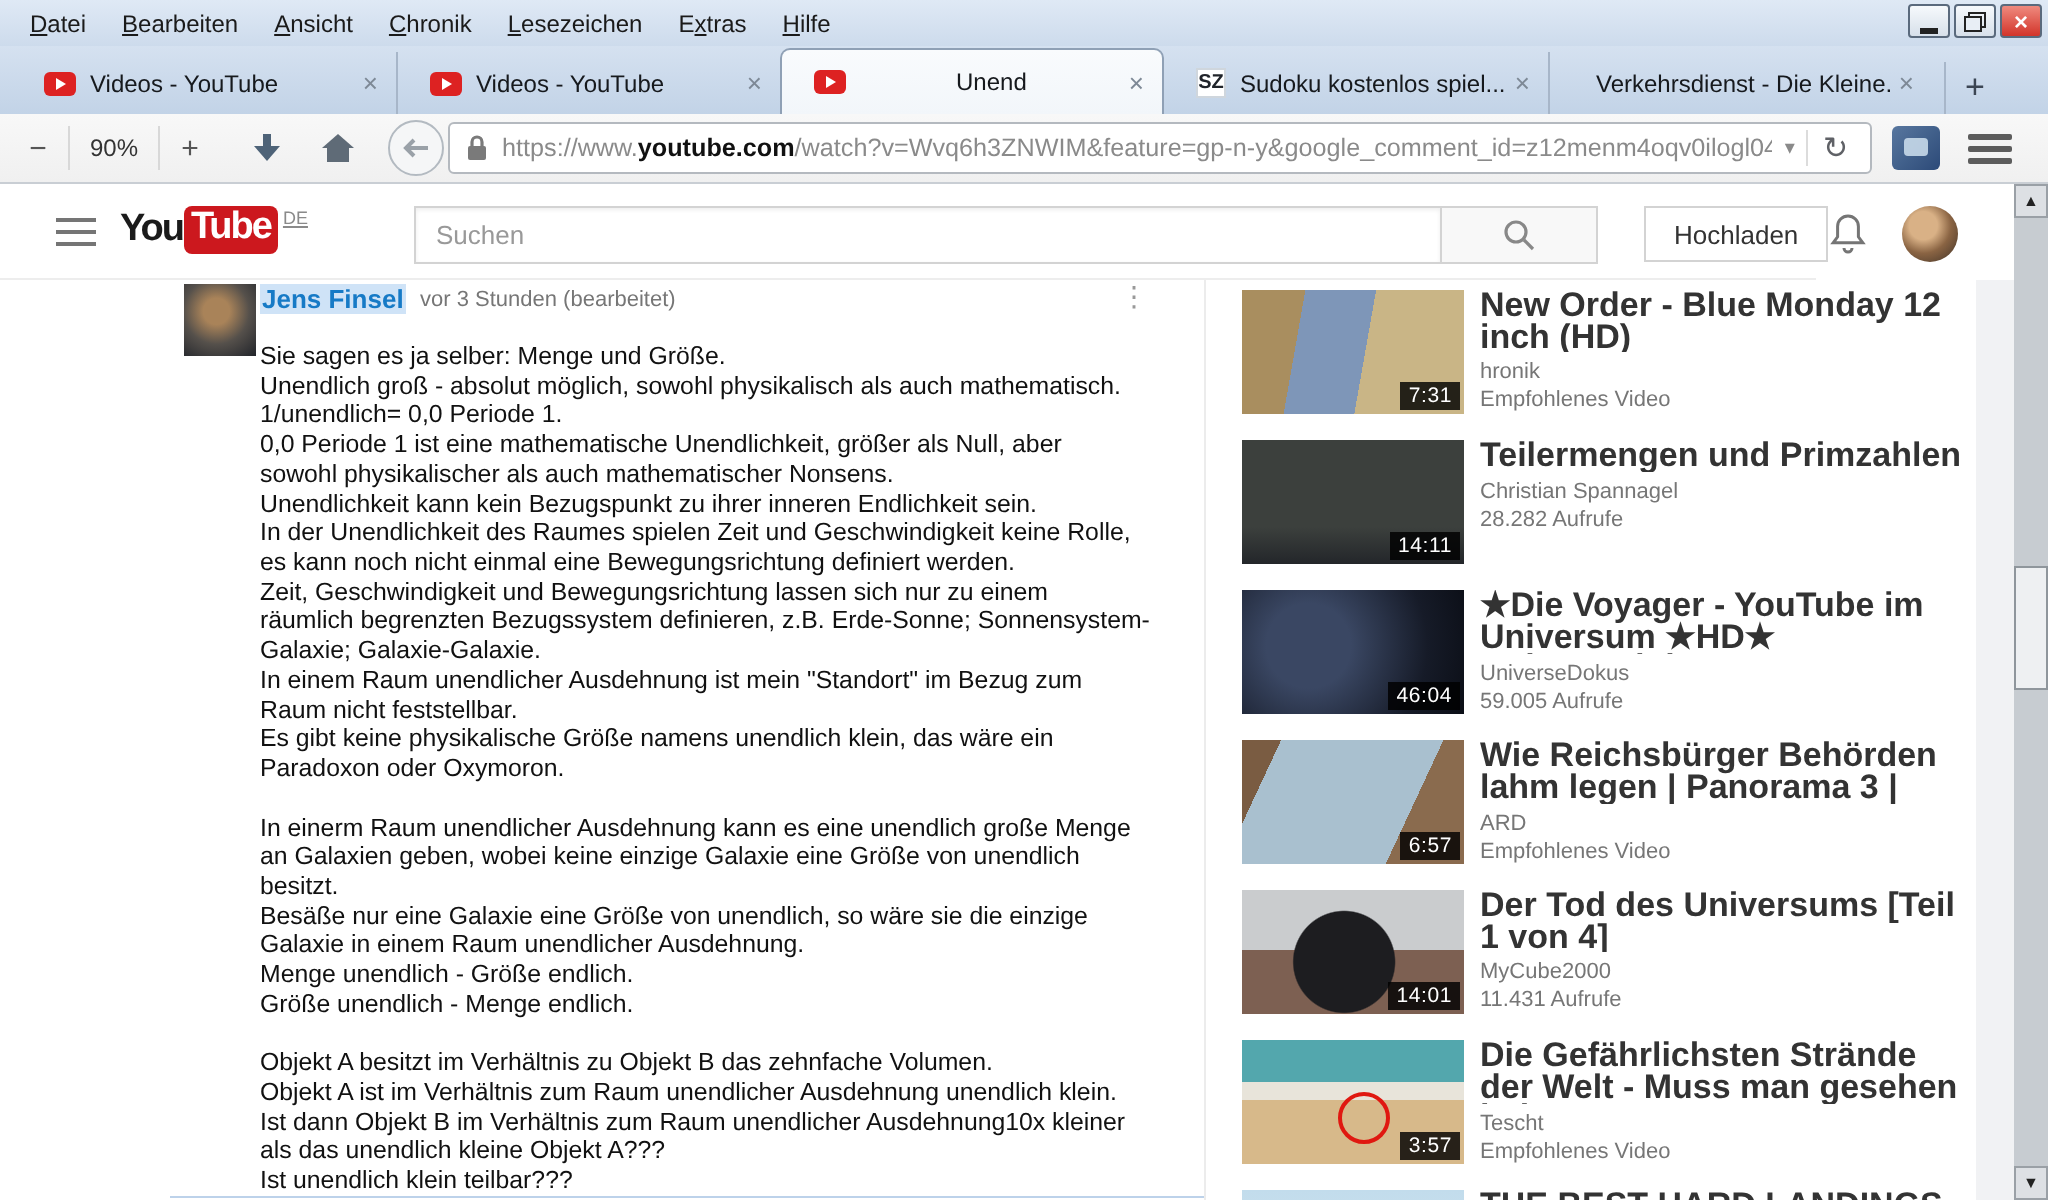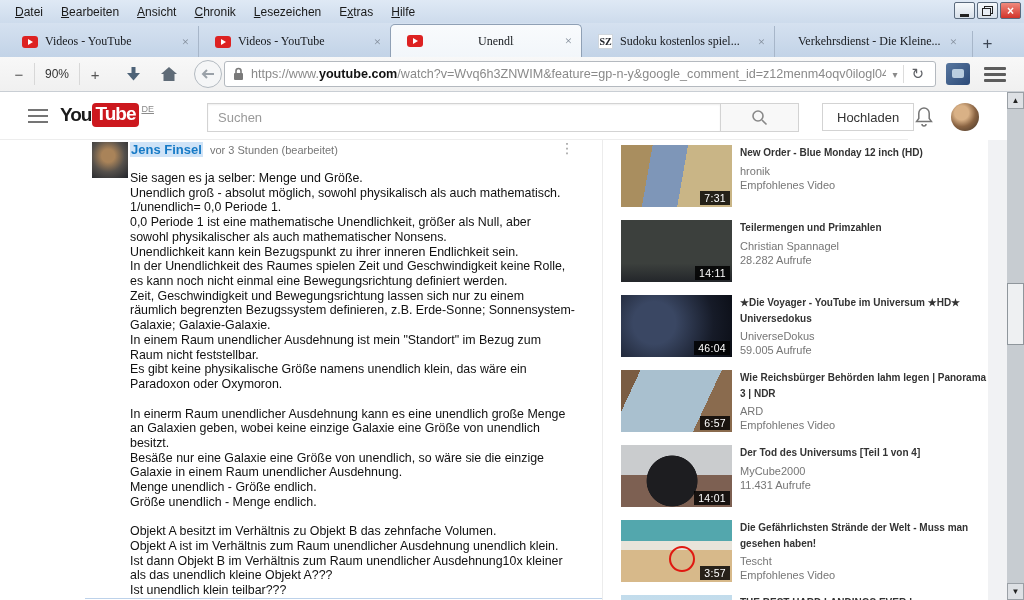--- a/index.html
+++ b/index.html
@@ -18,21 +18,21 @@
   .win-btn.close { background:linear-gradient(#ef8a7e,#d2342a); color:#fff; font-weight:bold; font-size:12px; line-height:1; }
   .glyph-min { width:9px; height:3px; background:#222; margin-top:9px; }
   .glyph-rest { position:relative; width:11px; height:10px; }
   .glyph-rest::before { content:""; position:absolute; right:0; top:0; width:7px; height:6px; border:1px solid #222; }
   .glyph-rest::after { content:""; position:absolute; left:0; bottom:0; width:7px; height:6px; border:1px solid #222; background:#e8eef5; }
 
   
   .tabbar { position:absolute; left:0; top:23px; width:1024px; height:34px;
     background:linear-gradient(#d5e1f0,#c2d3e7); display:flex; align-items:flex-end; padding-left:6px; }
   .tab { position:relative; height:31px; width:192px; display:flex; align-items:center;
-    padding:0 6px 0 16px; font-size:12px; color:#16191d;font-family:Liberation Serif, serif; }
+    padding:0 6px 0 16px; font-size:12px; color:#16191d; }
   .tab + .tab { border-left:1px solid #a7b6c9; }
   .tab.active { background:linear-gradient(#f9fbfd,#f2f6fa); border:1px solid #8fa0b5; border-bottom:none;
     border-radius:5px 5px 0 0; height:33px;gap:48px; }
   .tab.active + .tab { border-left:none; }
   .tab-title { flex:1; overflow:hidden; white-space:nowrap; margin-left:7px; }
   .tab-close { color:#7e8996; font-size:13px; padding:0 3px; }
   .favicon-yt { width:16px; height:12px; background:#d22; border-radius:3px; position:relative; flex:none; }
   .favicon-yt::after { content:""; position:absolute; left:6px; top:3px;
     border-left:5px solid #fff; border-top:3px solid transparent; border-bottom:3px solid transparent; }
   .favicon-sz { width:15px; height:15px; background:#fff; border:1px solid #cfd6dd; color:#20242a;
@@ -102,21 +102,21 @@
   .c-bottomline { position:absolute; left:85px; top:506px; width:517px; height:1px; background:#bdd2ea; }
   .main-sep { position:absolute; left:602px; top:48px; width:1px; height:460px; background:#ececec; }
   .right-strip { position:absolute; left:988px; top:48px; width:19px; height:460px; background:#f1f2f4; }
 
   
   .video-item { position:absolute; left:621px; width:367px; height:64px; }
   .vthumb { position:absolute; left:0; top:0; width:111px; height:62px; }
   .vdur { position:absolute; right:2px; bottom:2px; background:rgba(0,0,0,.82); color:#fff;
     font-size:10.5px; padding:1px 4px; letter-spacing:.3px; }
   .vtext { position:absolute; left:119px; top:0; width:248px; }
-  .vtitle { font-size:10px; font-weight:bold; color:#333; line-height:15.5px; max-height:32px; overflow:hidden; }
+  .vtitle { font-size:17px; font-weight:bold; color:#333; line-height:15.5px; max-height:32px; overflow:hidden; }
   .vchannel { font-size:11px; color:#767676; margin-top:3px; line-height:14px; }
   .vmeta { font-size:11px; color:#767676; line-height:14px; }
 
   .thumb-0 { background:linear-gradient(100deg,#a98e5f 0 26%,#7e96b8 26% 55%,#c9b586 55% 100%); }
   .thumb-1 { background:linear-gradient(#3c403d 0 70%,#23262a 100%); }
   .thumb-2 { background:radial-gradient(circle at 30% 45%, #3a4763 0 25%, #161b28 70%, #0b0e16 100%); }
   .thumb-3 { background:linear-gradient(115deg,#7a5c42 0 14%,#a9c0cf 14% 72%,#8a6b4e 72% 100%); }
   .thumb-4 { background:
       radial-gradient(circle at 46% 58%, #1d1d20 0 36%, rgba(0,0,0,0) 37%),
       linear-gradient(#caccce 0 48%, #7d6052 48% 100%); }

